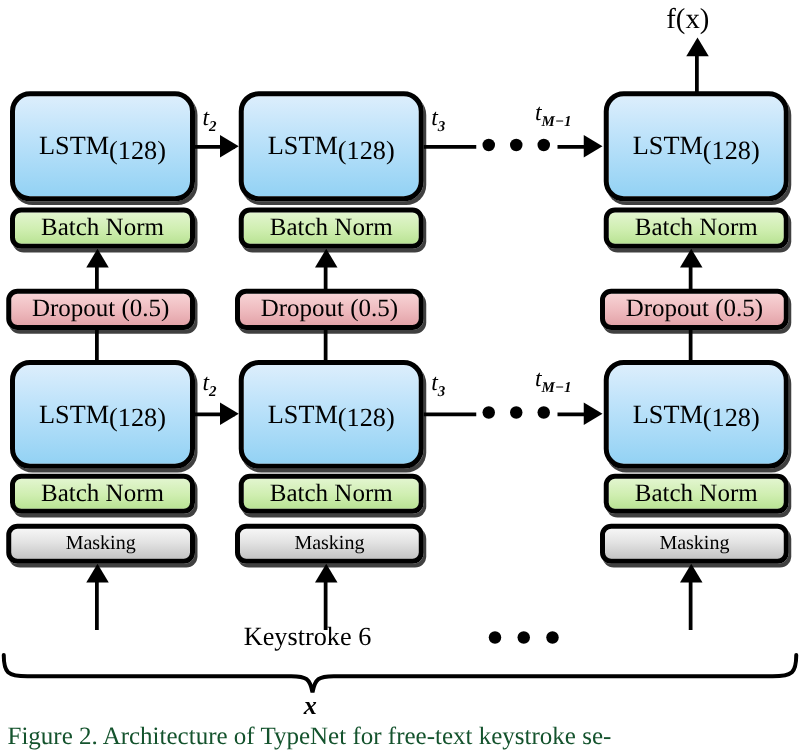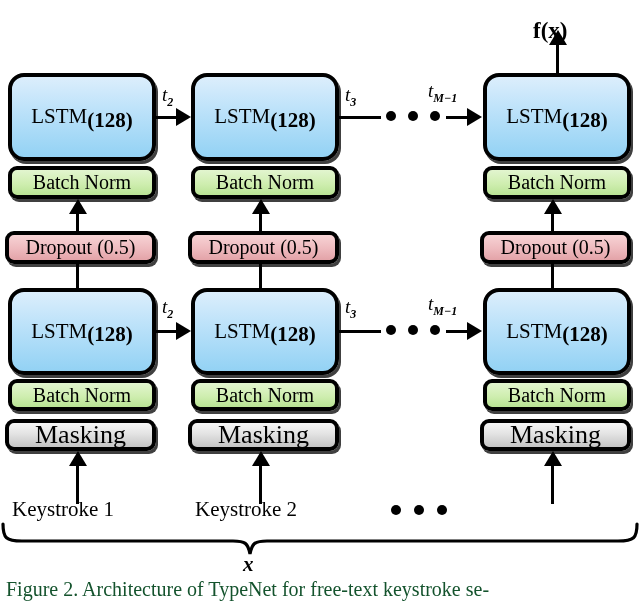--- a/index.html
+++ b/index.html
@@ -30,38 +30,38 @@
     z-index: 3;
   }
   .node-lstm {
     border-radius: 16px;
     background: linear-gradient(to bottom, #dceefc 0%, #bfe3fa 38%, #93d2f4 100%);
     font-size: 21px;
     flex-direction: row;
     box-shadow: 2px 3px 0 rgba(0,0,0,0.75);
   }
   .node-lstm .l1 { display:block; }
-  .node-lstm .l2 { display:block; margin-top: 7px; font-weight: bold; }
+  .node-lstm .l2 { display:block; margin-top: 7px; }
 
   .node-bn {
     border-radius: 9px;
     background: linear-gradient(to bottom, #e2f5cf 0%, #cfeeb0 55%, #b9e394 100%);
     font-size: 20px;
     box-shadow: 2px 3px 0 rgba(0,0,0,0.75);
   }
   .node-do {
     border-radius: 9px;
     background: linear-gradient(to bottom, #f7d3d5 0%, #eebabe 55%, #e3a3a8 100%);
     font-size: 20px;
     box-shadow: 2px 3px 0 rgba(0,0,0,0.75);
   }
   .node-mask {
     border-radius: 9px;
     background: linear-gradient(to bottom, #f6f6f6 0%, #e3e3e3 45%, #c4c4c4 100%);
-    font-size: 26px;
+    font-size: 16px;
     box-shadow: 2px 3px 0 rgba(0,0,0,0.75);
   }
 
   
   .vline {
     position: absolute;
     width: 3px;
     background: #000;
     z-index: 1;
   }
@@ -106,22 +106,21 @@
     font-size: 19px;
     font-style: italic;
   }
   .tlabel sub {
     font-size: 12px;
     font-style: italic;
     font-weight: 600;
   }
   .fx {
     font-size: 23px;
-    font-weight: bold;
-    margin-top: 16px;
+    font-weight: normal;
   }
   .ks {
     font-size: 21px;
   }
   .ks i { font-style: italic; }
   .xlab {
     font-size: 21px;
     font-weight: bold;
     font-style: italic;
   }
@@ -158,21 +157,20 @@
 
   <div class="node node-lstm" style="left:8px; top:288px; width:148px; height:87px;">
     <span class="l1">LSTM</span>
     <span class="l2">(128)</span>
   </div>
   <div class="node node-bn" style="left:8px; top:379px; width:148px; height:32px;">Batch Norm</div>
   <div class="node node-mask" style="left:5px; top:419px; width:151px; height:32px;">Masking</div>
 
   <div class="vline" style="left:76px; top:464px; height:40px;"></div>
   <div class="arrow-up" style="left:69px; top:451px;"></div>
-  <div class="txt ks" style="left:12px; top:497px;">Keystroke 1</div>
 
   <div class="txt tlabel" style="left:162px; top:84px;">
     <span>t</span><sub>2</sub>
   </div>
   <div class="hline" style="left:156px; top:116px; width:32px;"></div>
   <div class="arrow-right" style="left:176px; top:108px;"></div>
 
   <div class="txt tlabel" style="left:162px; top:296px;">
     <span>t</span><sub>2</sub>
   </div>
@@ -194,21 +192,21 @@
 
   <div class="node node-lstm" style="left:191px; top:288px; width:148px; height:87px;">
     <span class="l1">LSTM</span>
     <span class="l2">(128)</span>
   </div>
   <div class="node node-bn" style="left:191px; top:379px; width:148px; height:32px;">Batch Norm</div>
   <div class="node node-mask" style="left:188px; top:419px; width:151px; height:32px;">Masking</div>
 
   <div class="vline" style="left:259px; top:464px; height:40px;"></div>
   <div class="arrow-up" style="left:252px; top:451px;"></div>
-  <div class="txt ks" style="left:195px; top:497px;">Keystroke 2</div>
+  <div class="txt ks" style="left:195px; top:497px;">Keystroke 6</div>
 
   <div class="txt tlabel" style="left:345px; top:84px;">
     <span>t</span><sub>3</sub>
   </div>
   <div class="hline" style="left:339px; top:116px; width:42px;"></div>
   <div class="dot" style="left:386px; top:111px;"></div>
   <div class="dot" style="left:408px; top:111px;"></div>
   <div class="dot" style="left:430px; top:111px;"></div>
   <div class="hline" style="left:446px; top:116px; width:28px;"></div>
   <div class="arrow-right" style="left:467px; top:108px;"></div>

